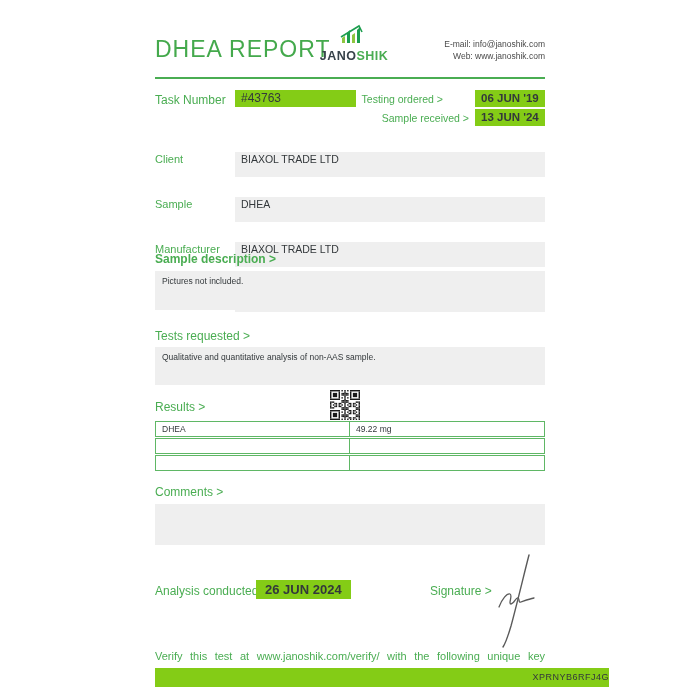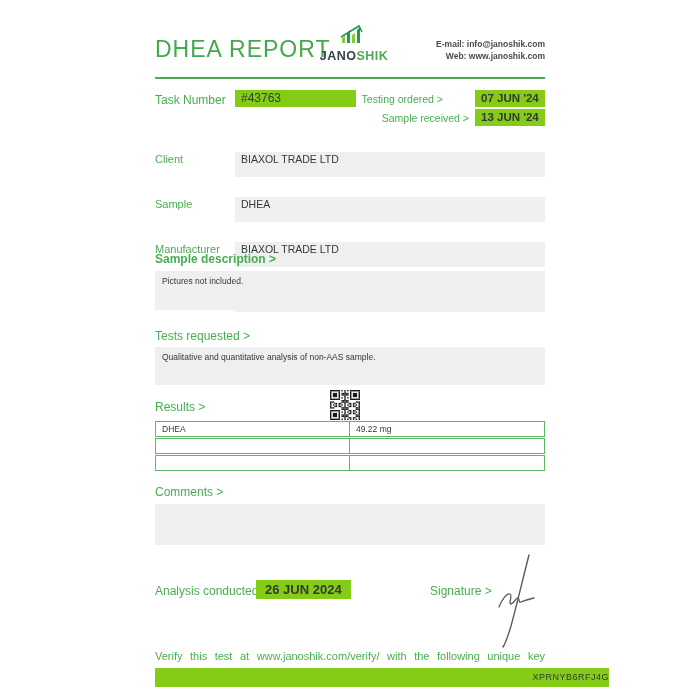--- a/index.html
+++ b/index.html
@@ -6,21 +6,21 @@
   .page{position:relative;width:700px;height:700px;background:#ffffff;overflow:hidden;
         font-family:"Liberation Sans",sans-serif;color:#3b4045;}
   .content{position:absolute;left:155px;top:0;width:390px;height:700px;}
   .graybox{background:#84cc16;}
 
   
   .title{position:absolute;left:0;top:36px;font-size:23px;font-weight:500;letter-spacing:1px;color:#44a94c;}
   .logo{position:absolute;left:163px;top:24px;width:72px;text-align:center;}
   .logo-word{font-size:12.5px;font-weight:bold;letter-spacing:.5px;color:#37424a;margin-top:1px;}
   .logo-word .g{color:#4aad52;}
-  .contact{position:absolute;right:0;top:38px;text-align:right;font-size:8.5px;line-height:12px;color:#4a4a4a;font-weight:bold;}
+  .contact{position:absolute;right:0;top:38px;text-align:right;font-size:8.5px;line-height:12px;color:#4a4a4a;}
   .rule{position:absolute;left:0;top:77px;width:390px;height:2px;background:#4aad52;}
 
   
   .task-label{position:absolute;left:0;top:93px;font-size:12px;color:#4aad52;}
   .task-value{position:absolute;left:80px;top:90px;width:115px;height:17px;line-height:17px;
               font-size:12px;padding-left:6px;color:#33383b;}
   .date-row{position:absolute;right:0;height:17px;display:flex;align-items:center;}
   .date-row.r1{top:90px;gap:26px;} .date-row.r2{top:109px;}
   .date-label{font-size:10.5px;color:#4aad52;margin-right:6px;white-space:nowrap;}
   .date-value{width:64px;height:17px;line-height:17px;font-size:11.5px;font-weight:bold;
@@ -87,21 +87,21 @@
       <div>Web: www.janoshik.com</div>
     </div>
 
     <div class="rule"></div>
 
     <div class="task-label">Task Number</div>
     <div class="task-value graybox">#43763</div>
 
     <div class="date-row r1">
       <span class="date-label">Testing ordered &gt;</span>
-      <span class="date-value graybox">07 JUN '24</span>
+      <span class="date-value graybox">06 JUN '19</span>
     </div>
     <div class="date-row r2">
       <span class="date-label">Sample received &gt;</span>
       <span class="date-value graybox">13 JUN '24</span>
     </div>
 
     <div class="details">
       <div class="detail-row">
         <span class="detail-label">Client</span>
         <span class="detail-value">BIAXOL TRADE LTD</span>

